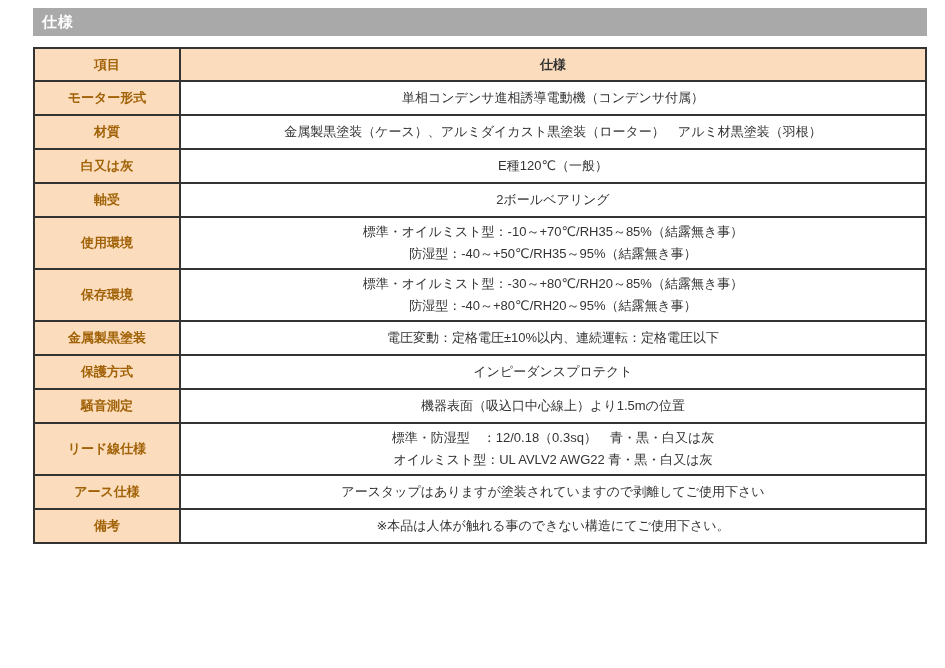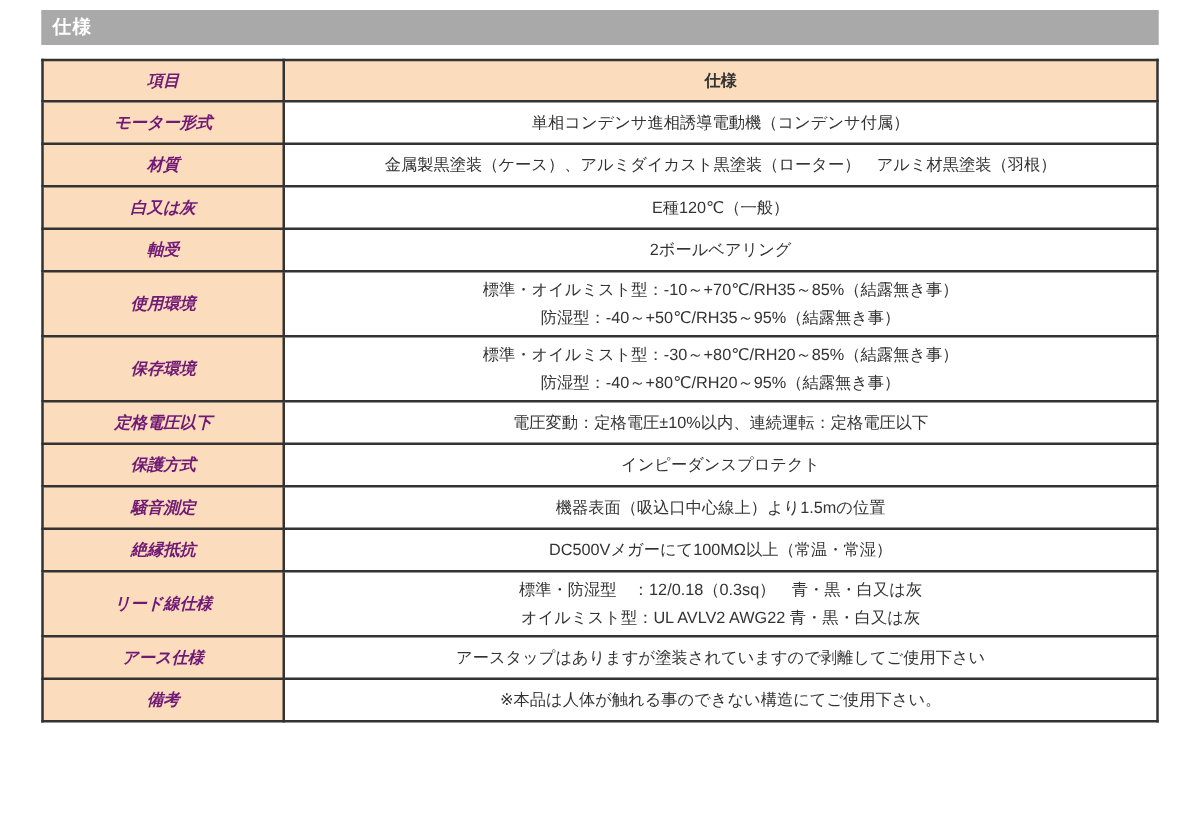--- a/index.html
+++ b/index.html
@@ -33,29 +33,28 @@
     width: 894px;
     border-collapse: collapse;
     table-layout: fixed;
   }
   table.spec-table th,
   table.spec-table td {
     border: 2px solid #333333;
     box-sizing: border-box;
   }
   th.item-cell {
-    width: 193px;
+    width: 146px;
     background: #fbdcbc;
-    color: #701a75;
+    color: #a16207;
     font-size: 13px;
     font-weight: bold;
     text-align: center;
     vertical-align: middle;
     padding: 2px 4px;
-    font-style: italic;
   }
   th.spec-head-cell {
     background: #fbdcbc;
     color: #333333;
     font-size: 13px;
     font-weight: bold;
     text-align: center;
     vertical-align: middle;
     padding: 2px 4px;
   }
@@ -124,41 +123,35 @@
           </td>
   </tr>
         <tr class="spec-row h-double">
     <th class="item-cell">保存環境</th>
     <td class="value-cell">
             <div class="line">標準・オイルミスト型：-30～+80℃/RH20～85%（結露無き事）</div>
             <div class="line">防湿型：-40～+80℃/RH20～95%（結露無き事）</div>
           </td>
   </tr>
         <tr class="spec-row h-single">
-    <th class="item-cell">定格電圧以下</th>
+    <th class="item-cell">金属製黒塗装</th>
     <td class="value-cell">
             <div class="line">電圧変動：定格電圧±10%以内、連続運転：定格電圧以下</div>
           </td>
   </tr>
         <tr class="spec-row h-single">
     <th class="item-cell">保護方式</th>
     <td class="value-cell">
             <div class="line">インピーダンスプロテクト</div>
           </td>
   </tr>
         <tr class="spec-row h-single">
     <th class="item-cell">騒音測定</th>
     <td class="value-cell">
             <div class="line">機器表面（吸込口中心線上）より1.5mの位置</div>
-          </td>
-  </tr>
-        <tr class="spec-row h-single">
-    <th class="item-cell">絶縁抵抗</th>
-    <td class="value-cell">
-            <div class="line">DC500Vメガーにて100MΩ以上（常温・常湿）</div>
           </td>
   </tr>
         <tr class="spec-row h-double">
     <th class="item-cell">リード線仕様</th>
     <td class="value-cell">
             <div class="line">標準・防湿型　：12/0.18（0.3sq）　青・黒・白又は灰</div>
             <div class="line">オイルミスト型：UL AVLV2 AWG22 青・黒・白又は灰</div>
           </td>
   </tr>
         <tr class="spec-row h-single">

